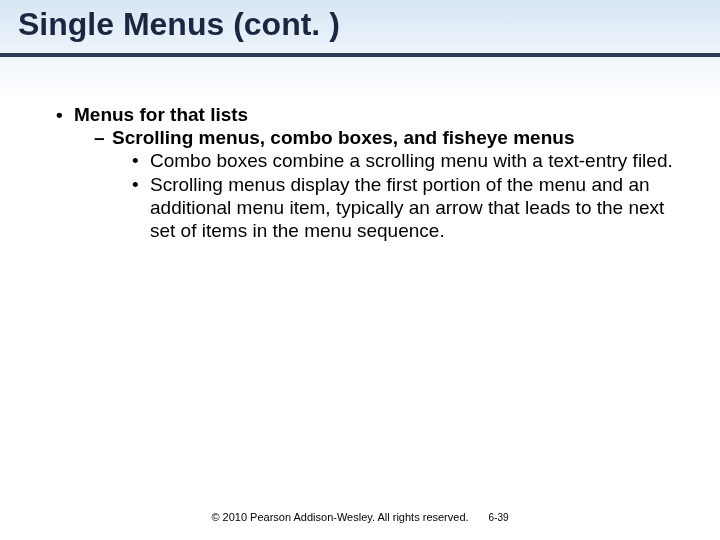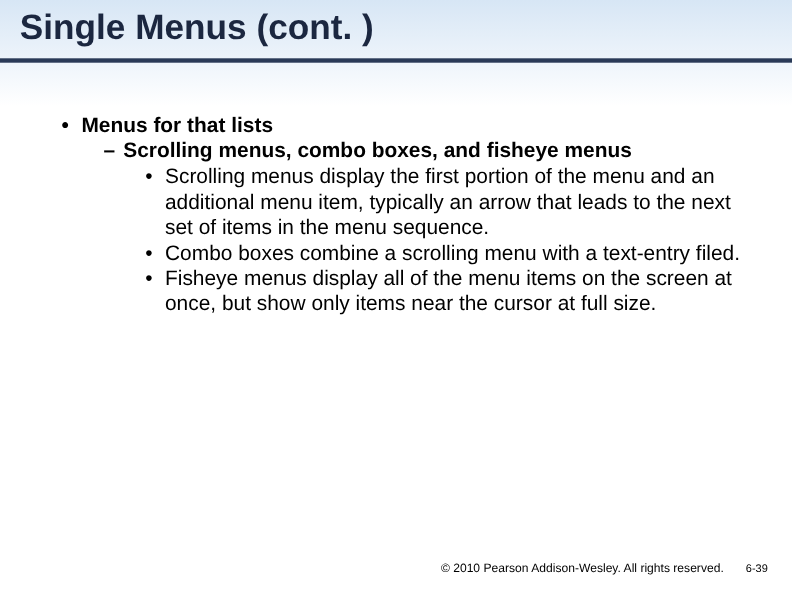--- a/index.html
+++ b/index.html
@@ -38,43 +38,42 @@
   .lvl2 { margin-left: 62px; position: relative; padding-left: 18px; font-weight: bold; }
   .lvl2::before { content: "–"; position: absolute; left: 0; top: 0; }
   .lvl3 { margin-left: 100px; position: relative; padding-left: 18px; font-weight: normal; }
   .lvl3::before { content: "•"; position: absolute; left: 0; top: 0; }
   .footer {
     position: absolute;
     bottom: 14px;
     left: 22px;
     right: 22px;
     display: flex;
-    justify-content: flex-end;
+    justify-content: center;
     align-items: flex-end;
     font-size: 11px;
     color: #000;
   }
   .pagenum { font-size: 10px; color: #000; margin-left: 20px; }
 </style>
 </head>
 <body>
 
 <div class="slide">
 
   <div class="title-wrap">
     <h1 class="title">Single Menus (cont. )</h1>
   </div>
   <div class="rule"></div>
 
   <div class="body">
     <div class="lvl1">Menus for that lists</div>
     <div class="lvl2">Scrolling menus, combo boxes, and fisheye menus</div>
+    <div class="lvl3">Combo boxes combine a scrolling menu with a text-entry filed.</div>
     <div class="lvl3">Scrolling menus display the first portion of the menu and an additional menu item, typically an arrow that leads to the next set of items in the menu sequence.</div>
-    <div class="lvl3">Combo boxes combine a scrolling menu with a text-entry filed.</div>
-    <div class="lvl3">Fisheye menus display all of the menu items on the screen at once, but show only items near the cursor at full size.</div>
   </div>
 
   <div class="footer">
     <span>© 2010 Pearson Addison-Wesley. All rights reserved.</span>
     <span class="pagenum">6-39</span>
   </div>
 
 </div>
 
 </body></html>

